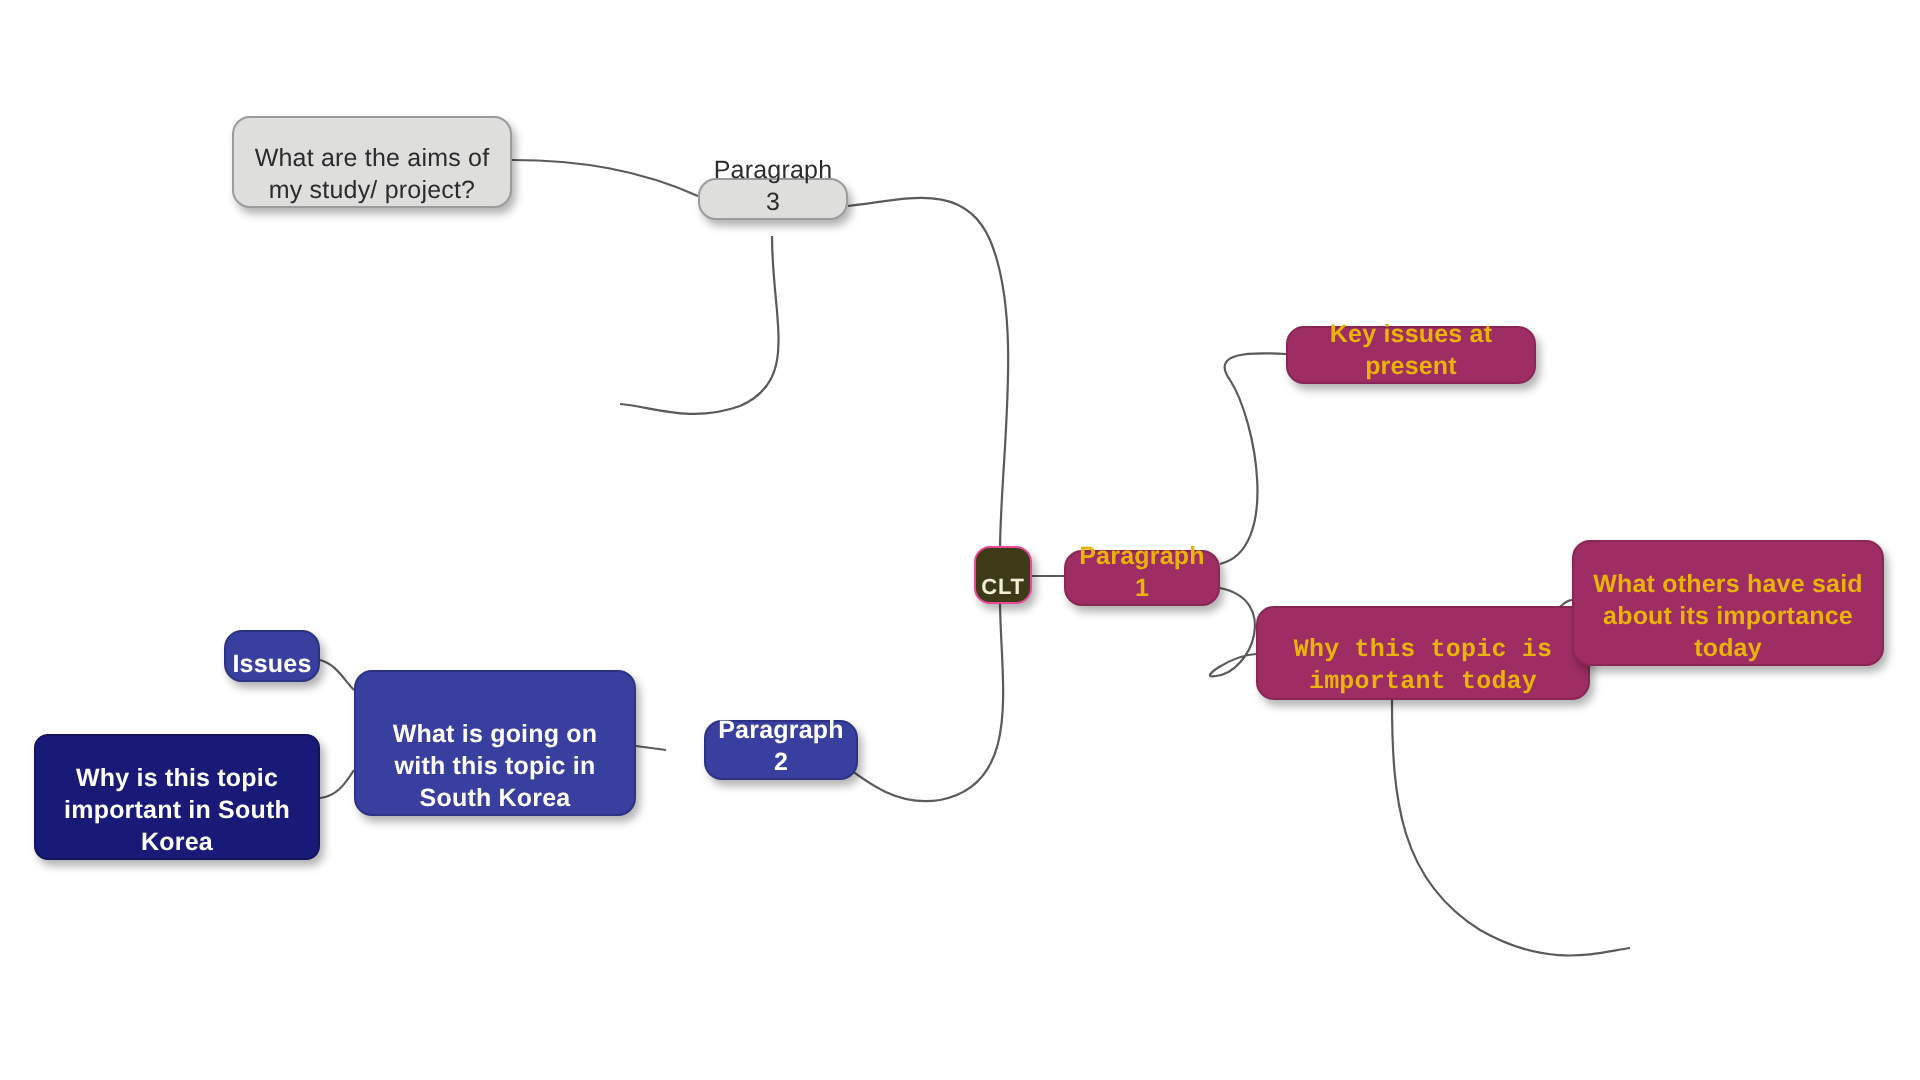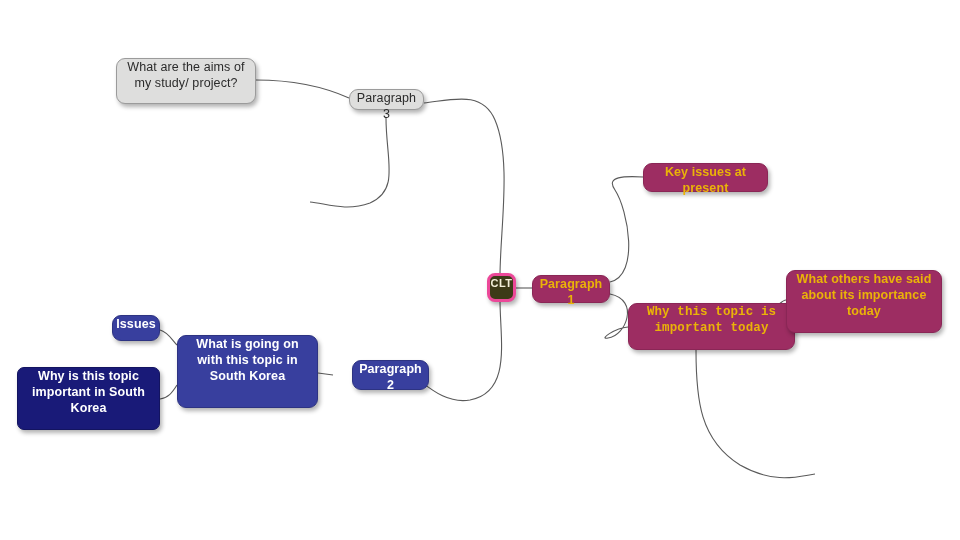--- a/index.html
+++ b/index.html
@@ -25,21 +25,21 @@
     position: absolute;
     left: 0; top: 0;
     width: 960px;
     height: 540px;
     pointer-events: none;
   }
   .node {
     position: absolute;
     box-sizing: border-box;
     display: flex;
-    align-items: flex-start;
+    align-items: flex-end;
     justify-content: center;
     text-align: center;
     line-height: 1.28;
     border-radius: 9px;
     box-shadow: 2px 3px 4px rgba(0,0,0,0.30);
     letter-spacing: 0.1px;
   }
   
   .n-grey {
     background: #dededd;
@@ -71,21 +71,21 @@
   .n-navy {
     background: #191a78;
     border: 1px solid #131460;
     color: #ffffff;
     font-weight: bold;
     border-radius: 7px;
   }
   
   .n-root {
     background: #3c3a17;
-    border: 3px solid #ec4899;
+    border: 1px solid #ec4899;
     color: #f2efd8;
     font-weight: bold;
     border-radius: 8px;
     letter-spacing: 0.4px;
   }
   .label { display: block; padding: 0 4px; }
 </style>
 </head>
 <body>
 

